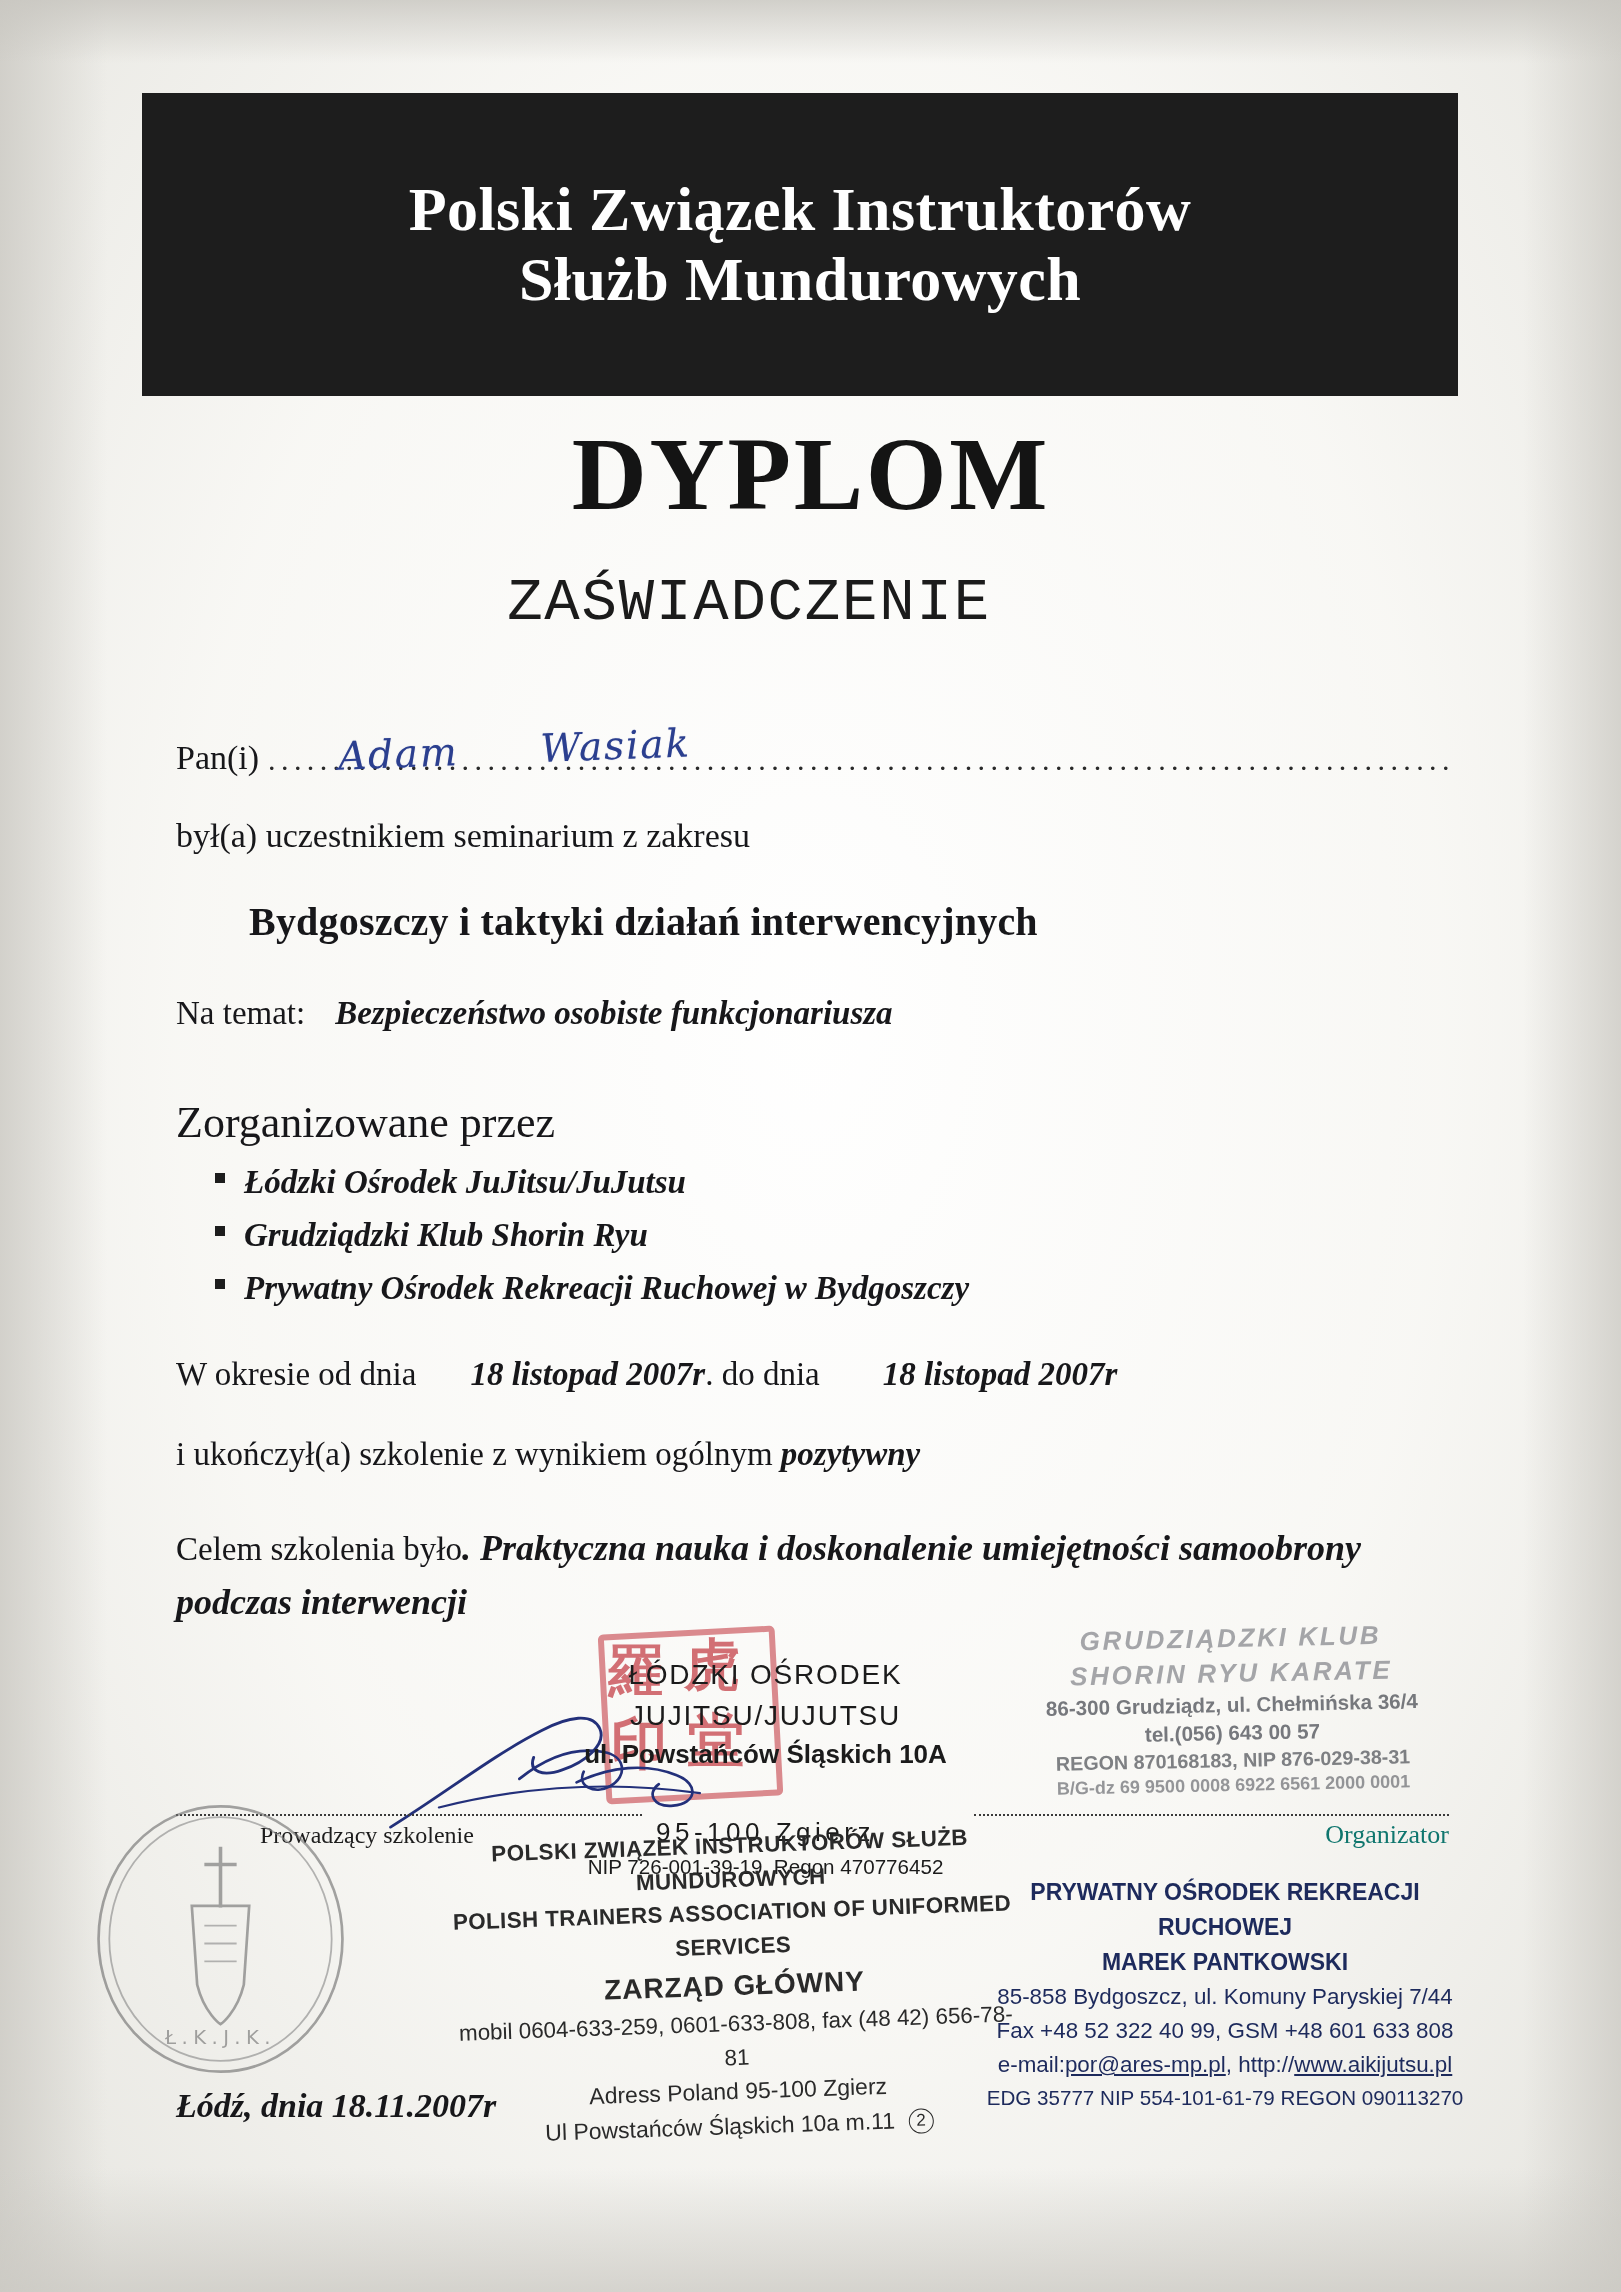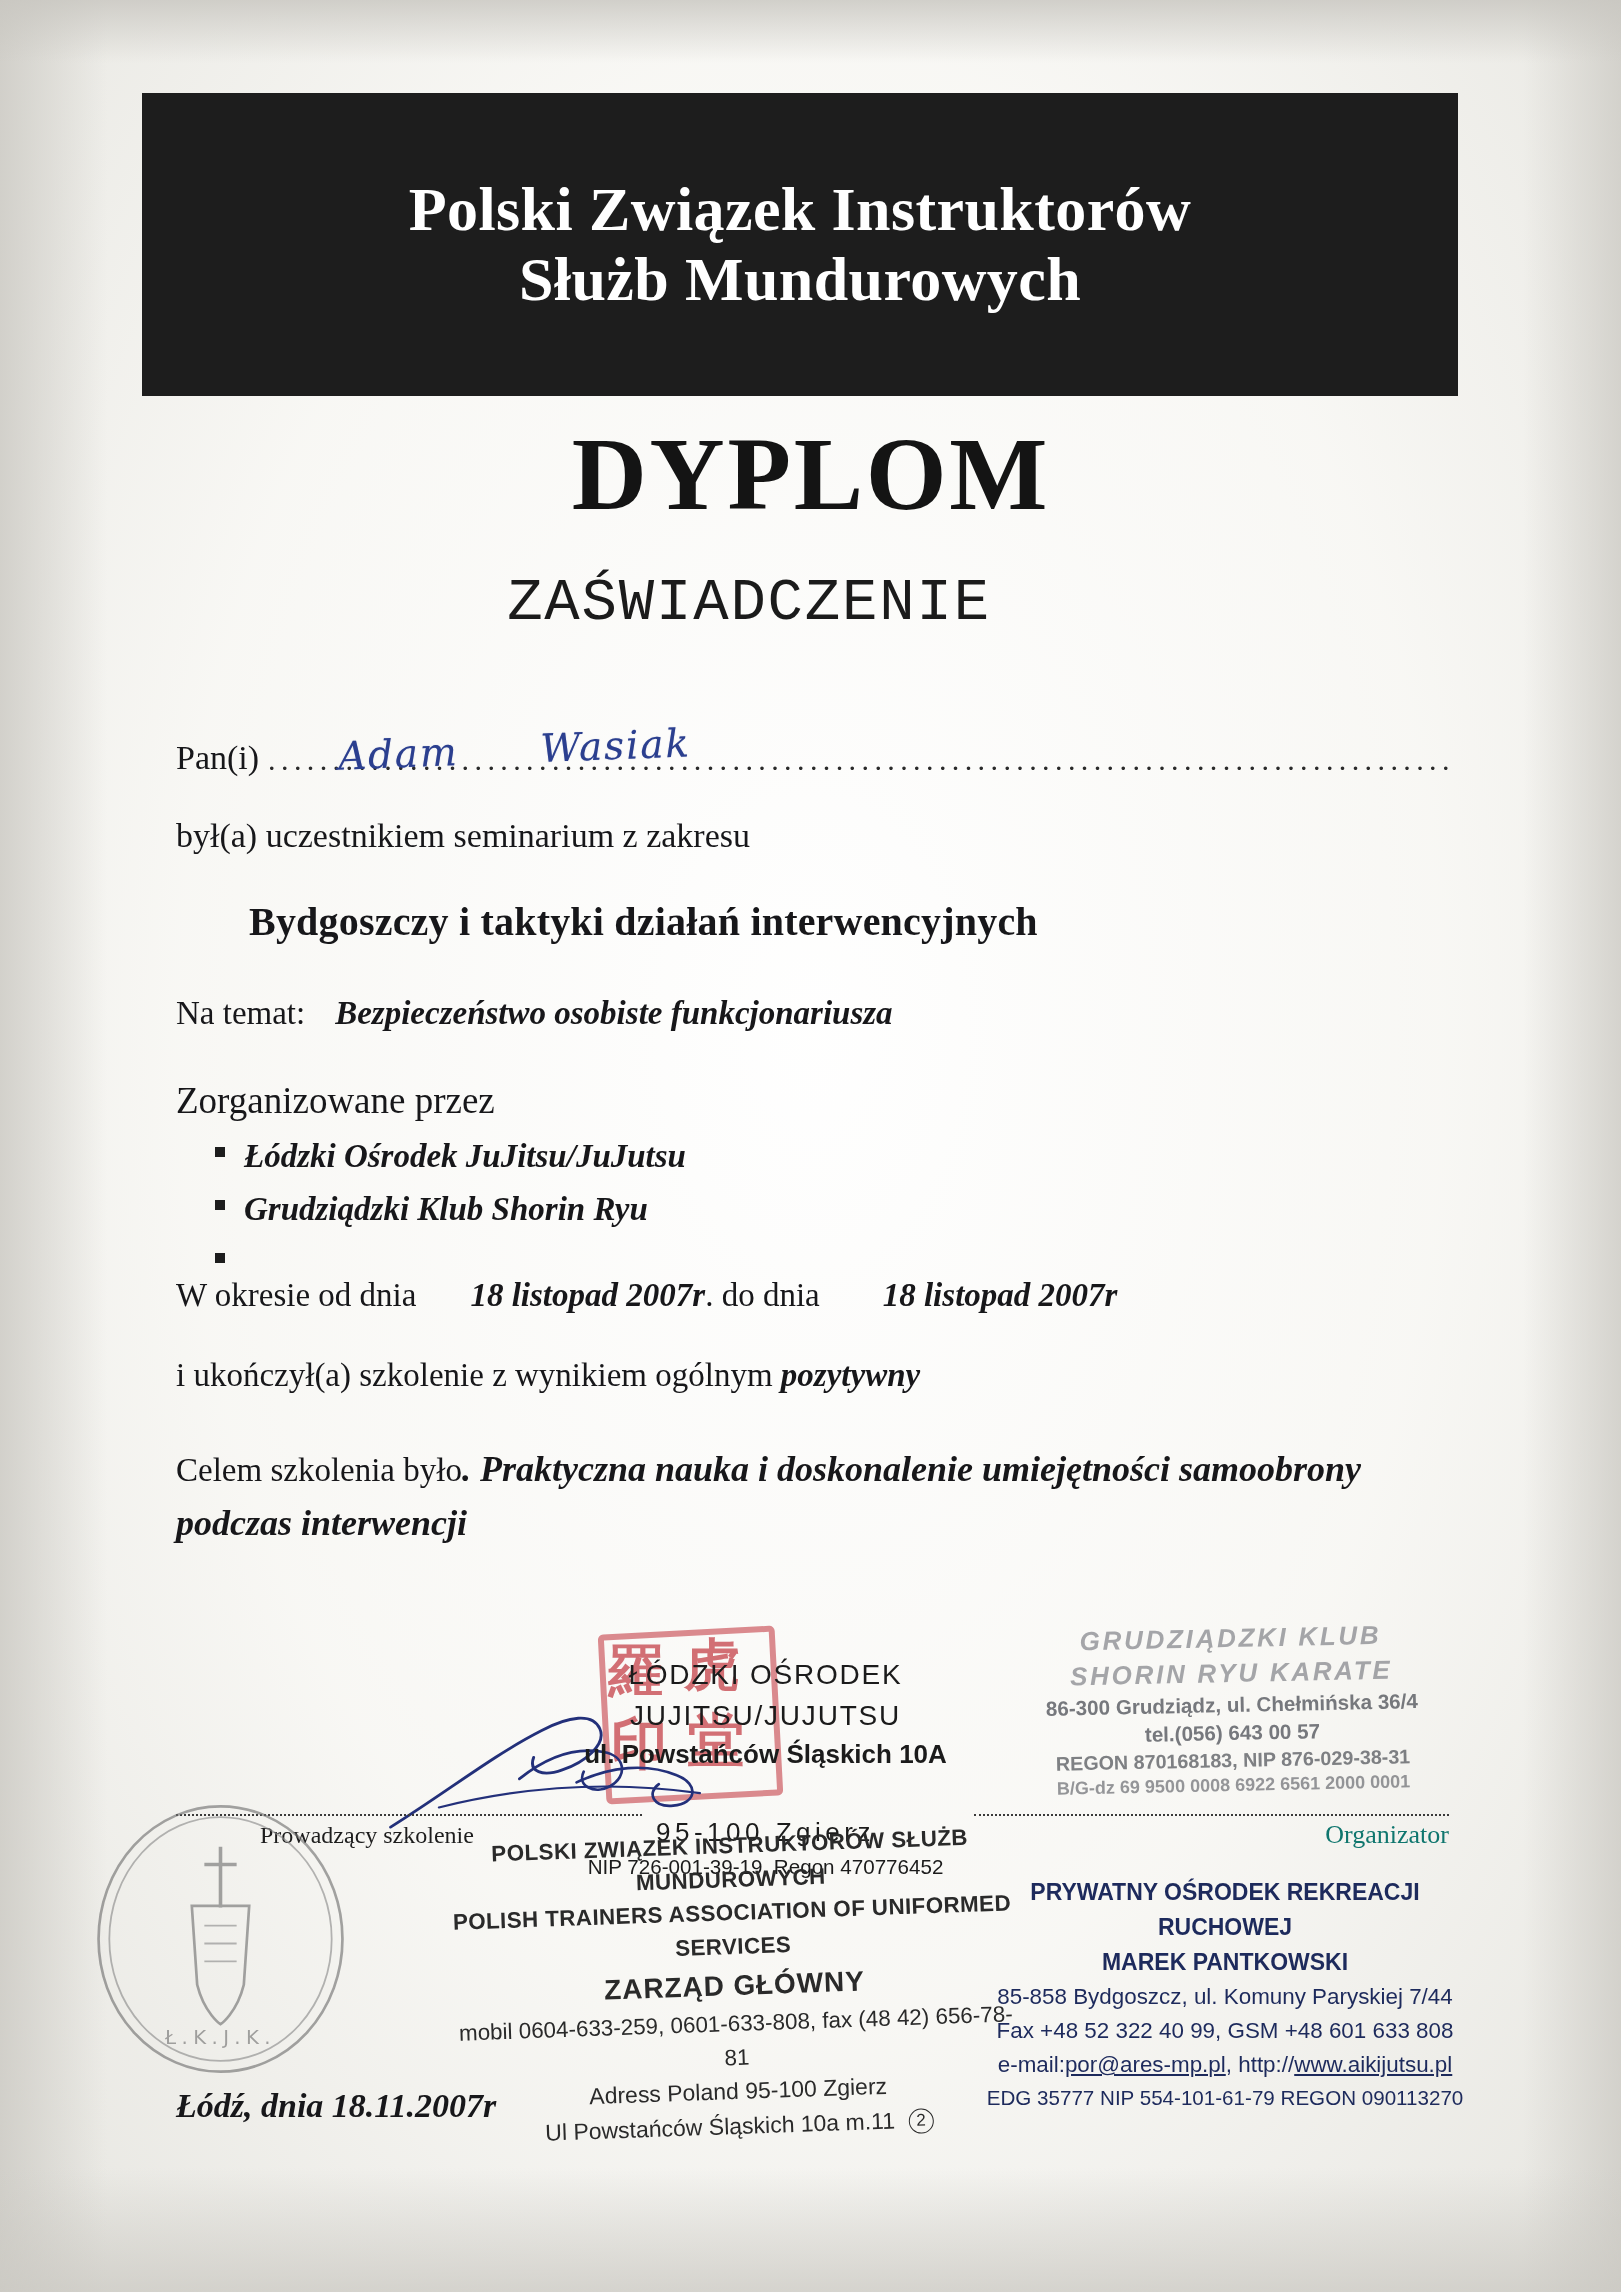--- a/index.html
+++ b/index.html
@@ -181,22 +181,22 @@
     display: flex;
     align-items: baseline;
   }
   .row-subject .lbl { margin-right: 30px; }
   .row-subject .val {
     font-weight: bold;
     font-style: italic;
     font-size: 33px;
   }
   .org-by {
-    margin-top: 47px;
-    font-size: 37px;
+    margin-top: 65px;
+    font-size: 44px;
   }
   .org-list {
     margin: 10.7px 0 0 0;
     padding: 0;
     list-style: none;
   }
   .org-list li {
     font-size: 33px;
     font-weight: bold;
     font-style: italic;
@@ -465,21 +465,21 @@
 
       <div class="row-subject">
         <span class="lbl">Na temat:</span>
         <span class="val">Bezpieczeństwo osobiste funkcjonariusza</span>
       </div>
 
       <div class="org-by">Zorganizowane przez</div>
       <ul class="org-list">
         <li><span class="bullet"></span><span>Łódzki Ośrodek JuJitsu/JuJutsu</span></li>
         <li><span class="bullet"></span><span>Grudziądzki Klub Shorin Ryu</span></li>
-        <li><span class="bullet"></span></li>
+        <li><span class="bullet"></span><span>Prywatny Ośrodek Rekreacji Ruchowej w Bydgoszczy</span></li>
       </ul>
 
       <div class="row-period">
         <span>W okresie od dnia</span>
         <span class="d1">18 listopad 2007r</span>
         <span class="mid">. do dnia</span>
         <span class="d2">18 listopad 2007r</span>
       </div>
 
       <div class="row-result">

